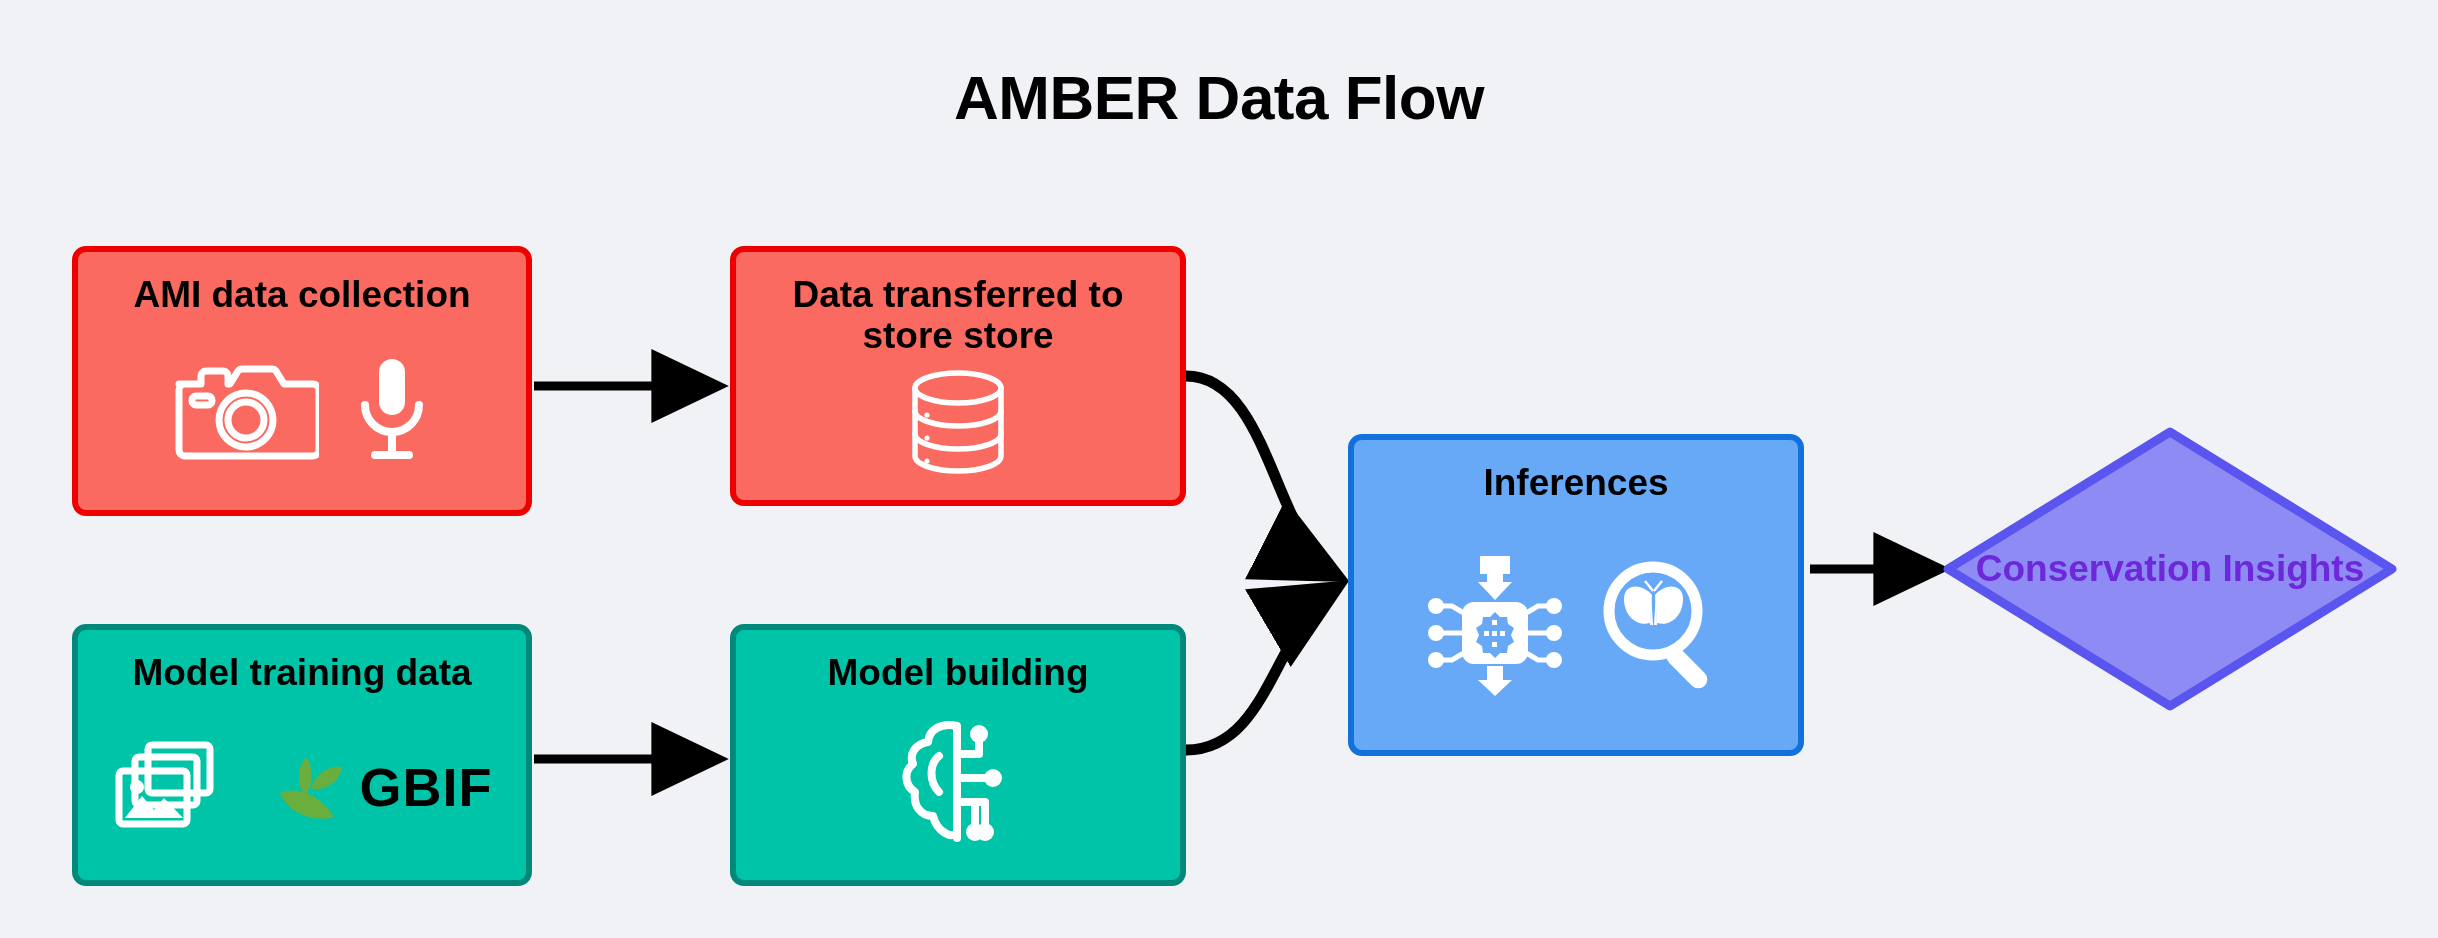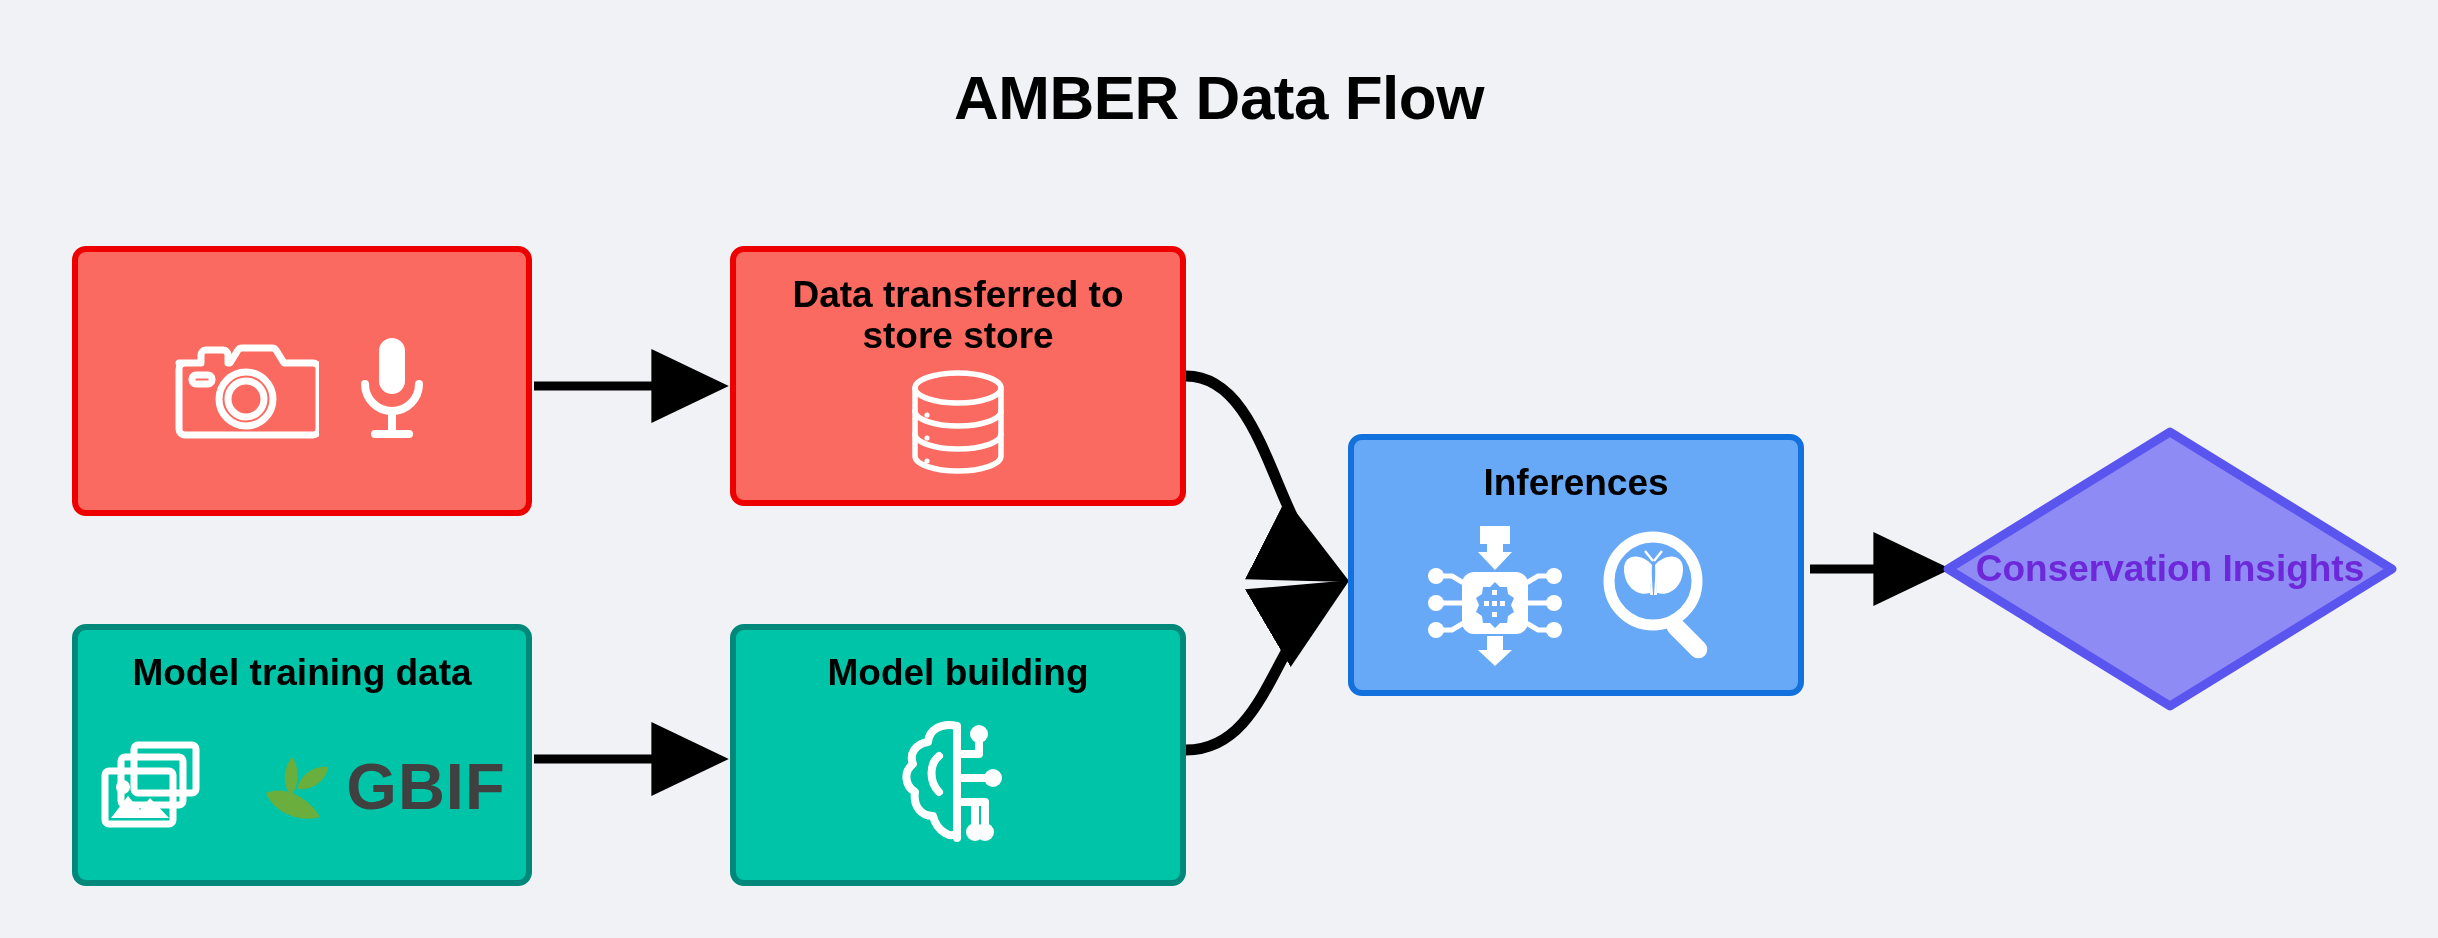--- a/index.html
+++ b/index.html
@@ -94,23 +94,23 @@
     font-weight: bold;
     color: #6d28d9;
     line-height: 1.28;
   }
   .gbif-logo {
     display: flex;
     align-items: center;
     gap: 8px;
   }
   .gbif-word {
-    font-size: 65px;
-    font-weight: bold;
-    color: #404040;
+    font-size: 54px;
+    font-weight: bold;
+    color: #000000;
     letter-spacing: 1px;
     line-height: 1;
   }
 </style>
 </head>
 <body>
 
 <div id="canvas">
 
   <div class="diagram-title">AMBER Data Flow</div>
@@ -127,20 +127,21 @@
     <line x1="534" y1="735" x2="718" y2="735" stroke="#000000" stroke-width="9" marker-end="url(#arrowhead)"></line>
 
     <path d="M1186,352 C1270,352 1275,520 1338,552" fill="none" stroke="#000000" stroke-width="11" marker-end="url(#arrowhead)"></path>
 
     <path d="M1186,726 C1270,726 1275,600 1338,563" fill="none" stroke="#000000" stroke-width="11" marker-end="url(#arrowhead)"></path>
 
     <line x1="1810" y1="545" x2="1940" y2="545" stroke="#000000" stroke-width="9" marker-end="url(#arrowhead)"></line>
   </svg>
 
   <div class="node node-box node-red" style="left:72px; top:222px; width:460px; height:270px;">
+    <div class="node-label">AMI data collection</div>
     <div class="icon-row">
       <span>
         <svg width="146" height="106" viewBox="0 0 146 106" xmlns="http://www.w3.org/2000/svg">
           <g fill="none" stroke="#ffffff" stroke-width="7" stroke-linejoin="round" stroke-linecap="round">
             <path d="M6,26 h22 v-8 a5,5 0 0 1 5,-5 h17 a5,5 0 0 1 5,5 v8 h2 l8,-13 a5,5 0 0 1 4,-2 h30 a5,5 0 0 1 4,2 l8,13 h29 a6,6 0 0 1 6,6 v60 a6,6 0 0 1 -6,6 h-128 a6,6 0 0 1 -6,-6 v-60 a6,6 0 0 1 6,-6 z"></path>
             <circle cx="73" cy="62" r="27"></circle>
             <circle cx="73" cy="62" r="18"></circle>
             <rect x="19" y="38" width="20" height="9" rx="4"></rect>
           </g>
         </svg>
@@ -216,21 +217,21 @@
           </g>
           <circle cx="84" cy="18" r="9" fill="#ffffff"></circle>
           <circle cx="98" cy="62" r="9" fill="#ffffff"></circle>
           <circle cx="90" cy="116" r="9" fill="#ffffff"></circle>
           <circle cx="80" cy="116" r="9" fill="#ffffff"></circle>
         </svg>
       </span>
     </div>
   </div>
 
-  <div class="node node-box node-blue" style="left:1348px; top:410px; width:456px; height:262px;">
+  <div class="node node-box node-blue" style="left:1348px; top:410px; width:456px; height:322px;">
     <div class="node-label">Inferences</div>
     <div class="icon-row" style="gap:30px;">
       <span>
         <svg width="142" height="146" viewBox="0 0 142 146" xmlns="http://www.w3.org/2000/svg">
           <rect x="56" y="4" width="30" height="18" fill="#ffffff"></rect>
           <path d="M63,22 h16 v8 h9 l-17,18 l-17,-18 h9 z" fill="#ffffff"></path>
           <rect x="38" y="50" width="66" height="62" rx="12" fill="#ffffff"></rect>
           <g fill="#68a9f7">
             <path d="M71,60 l5,5 h7 l1,7 l6,4 l-3,7 l3,7 l-6,4 l-1,7 h-7 l-5,5 l-5,-5 h-7 l-1,-7 l-6,-4 l3,-7 l-3,-7 l6,-4 l1,-7 h7 z"></path>
           </g>

